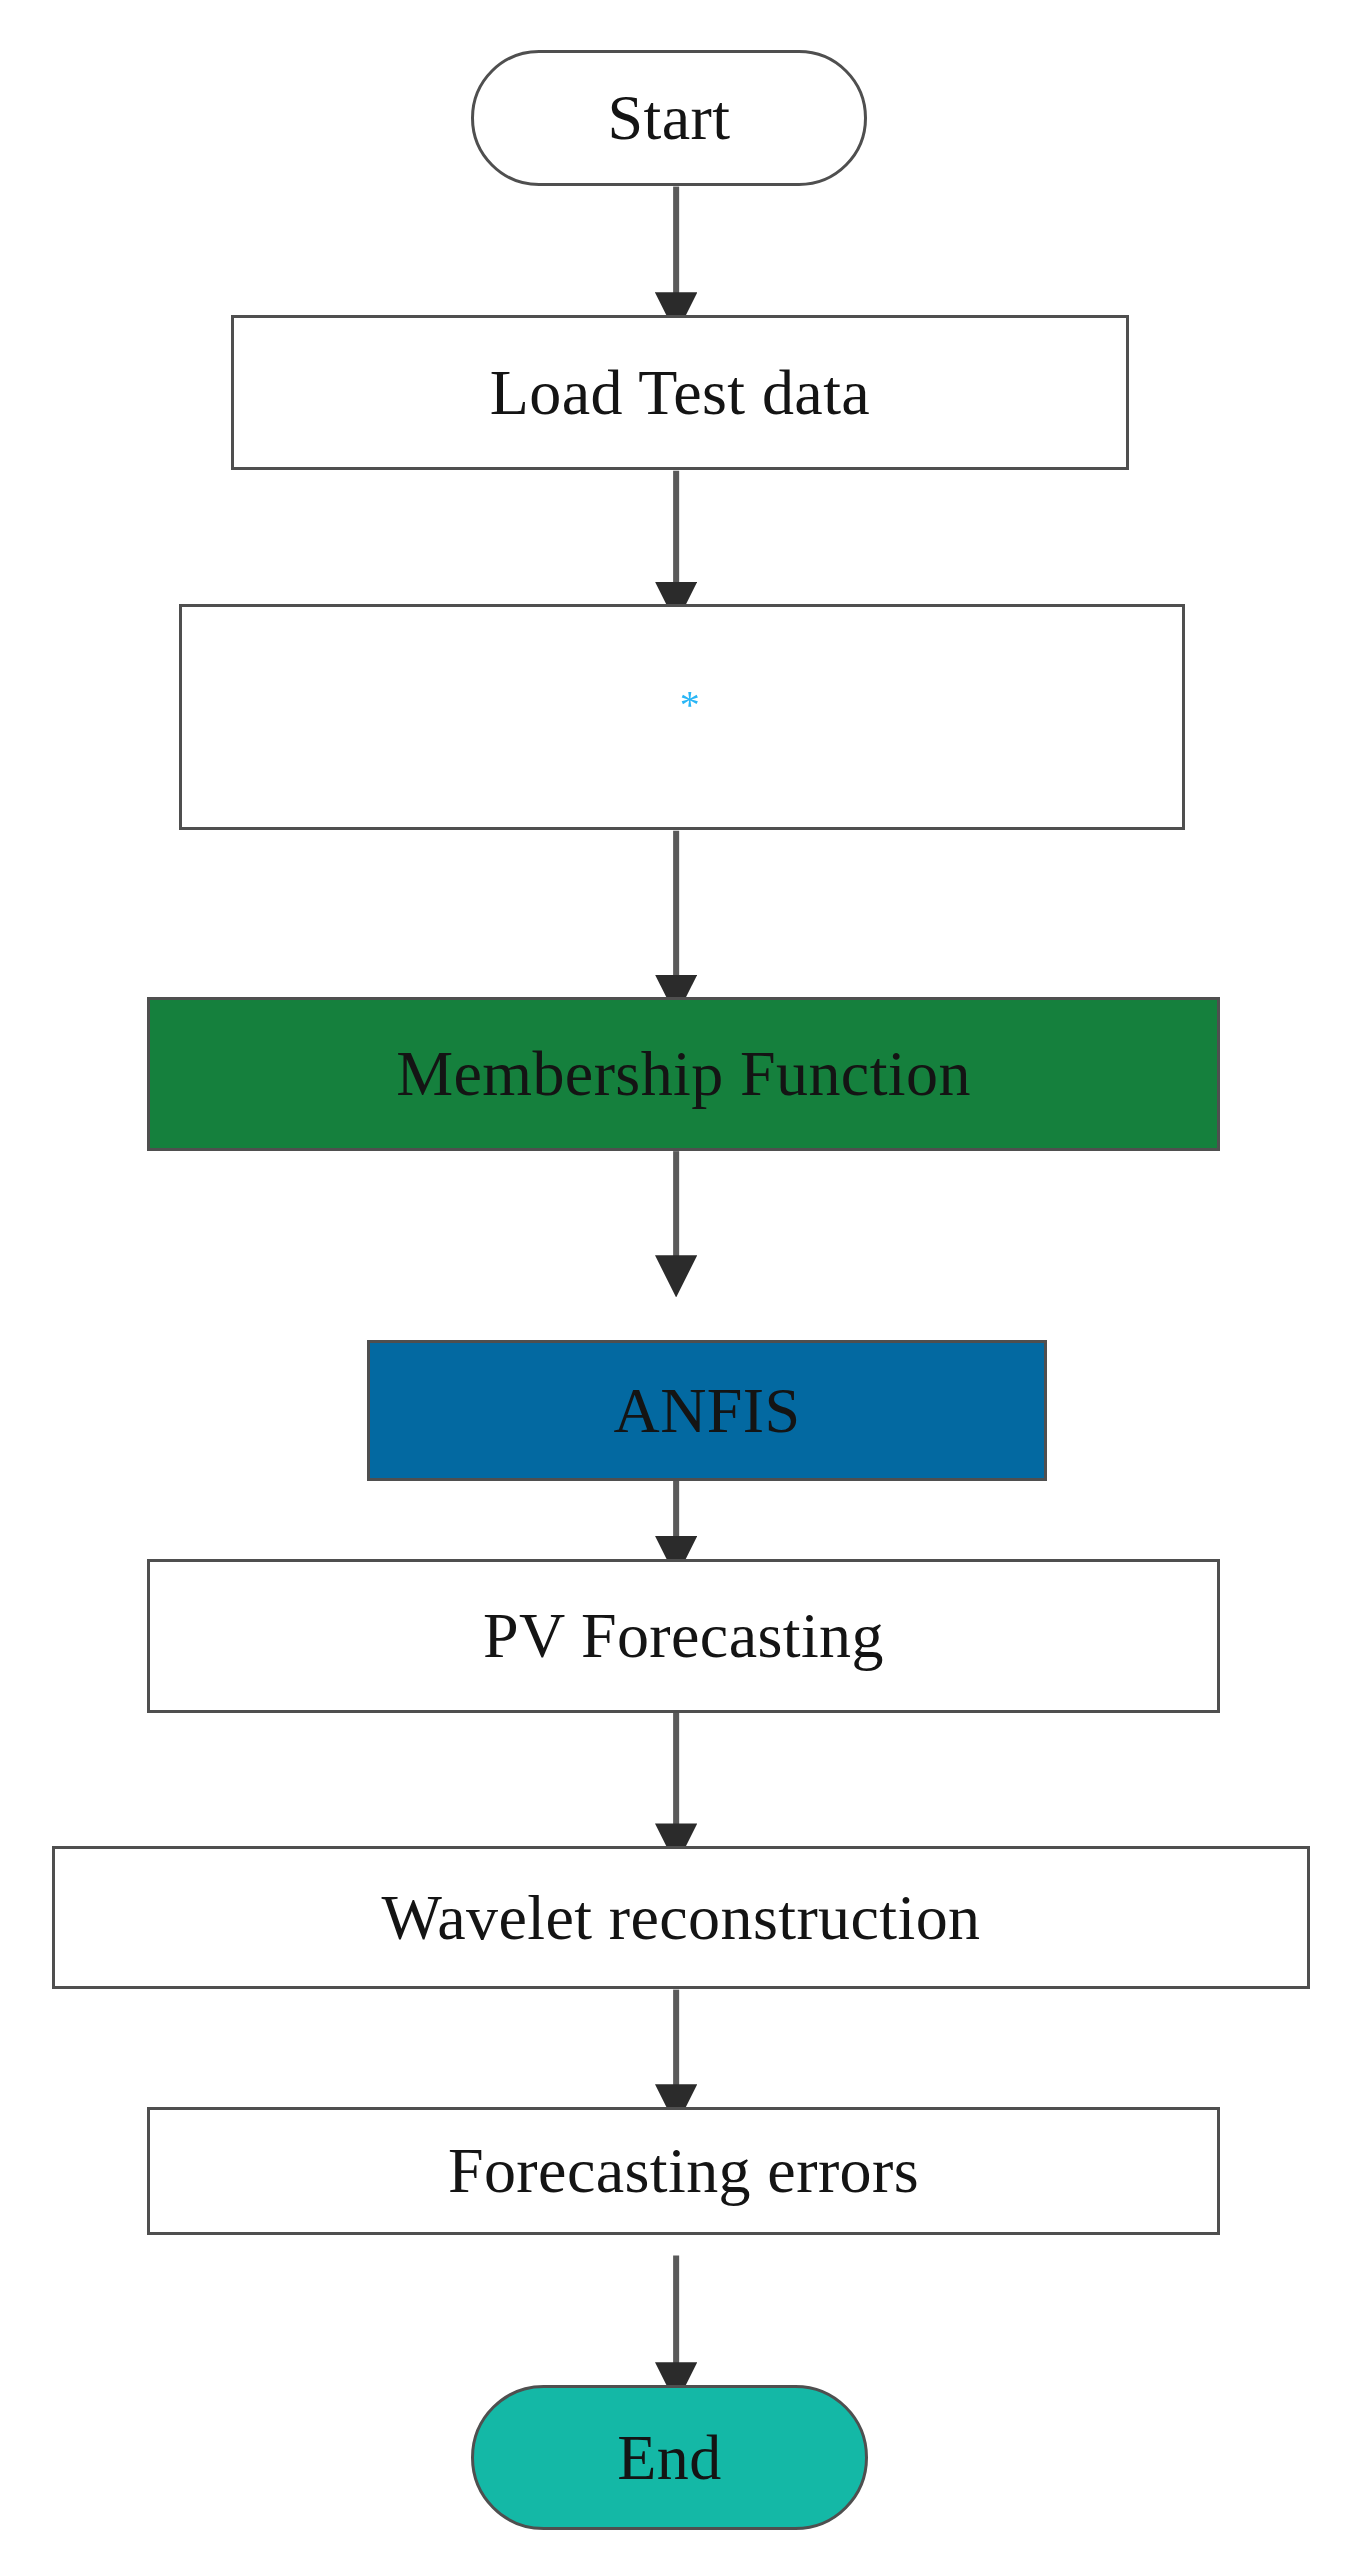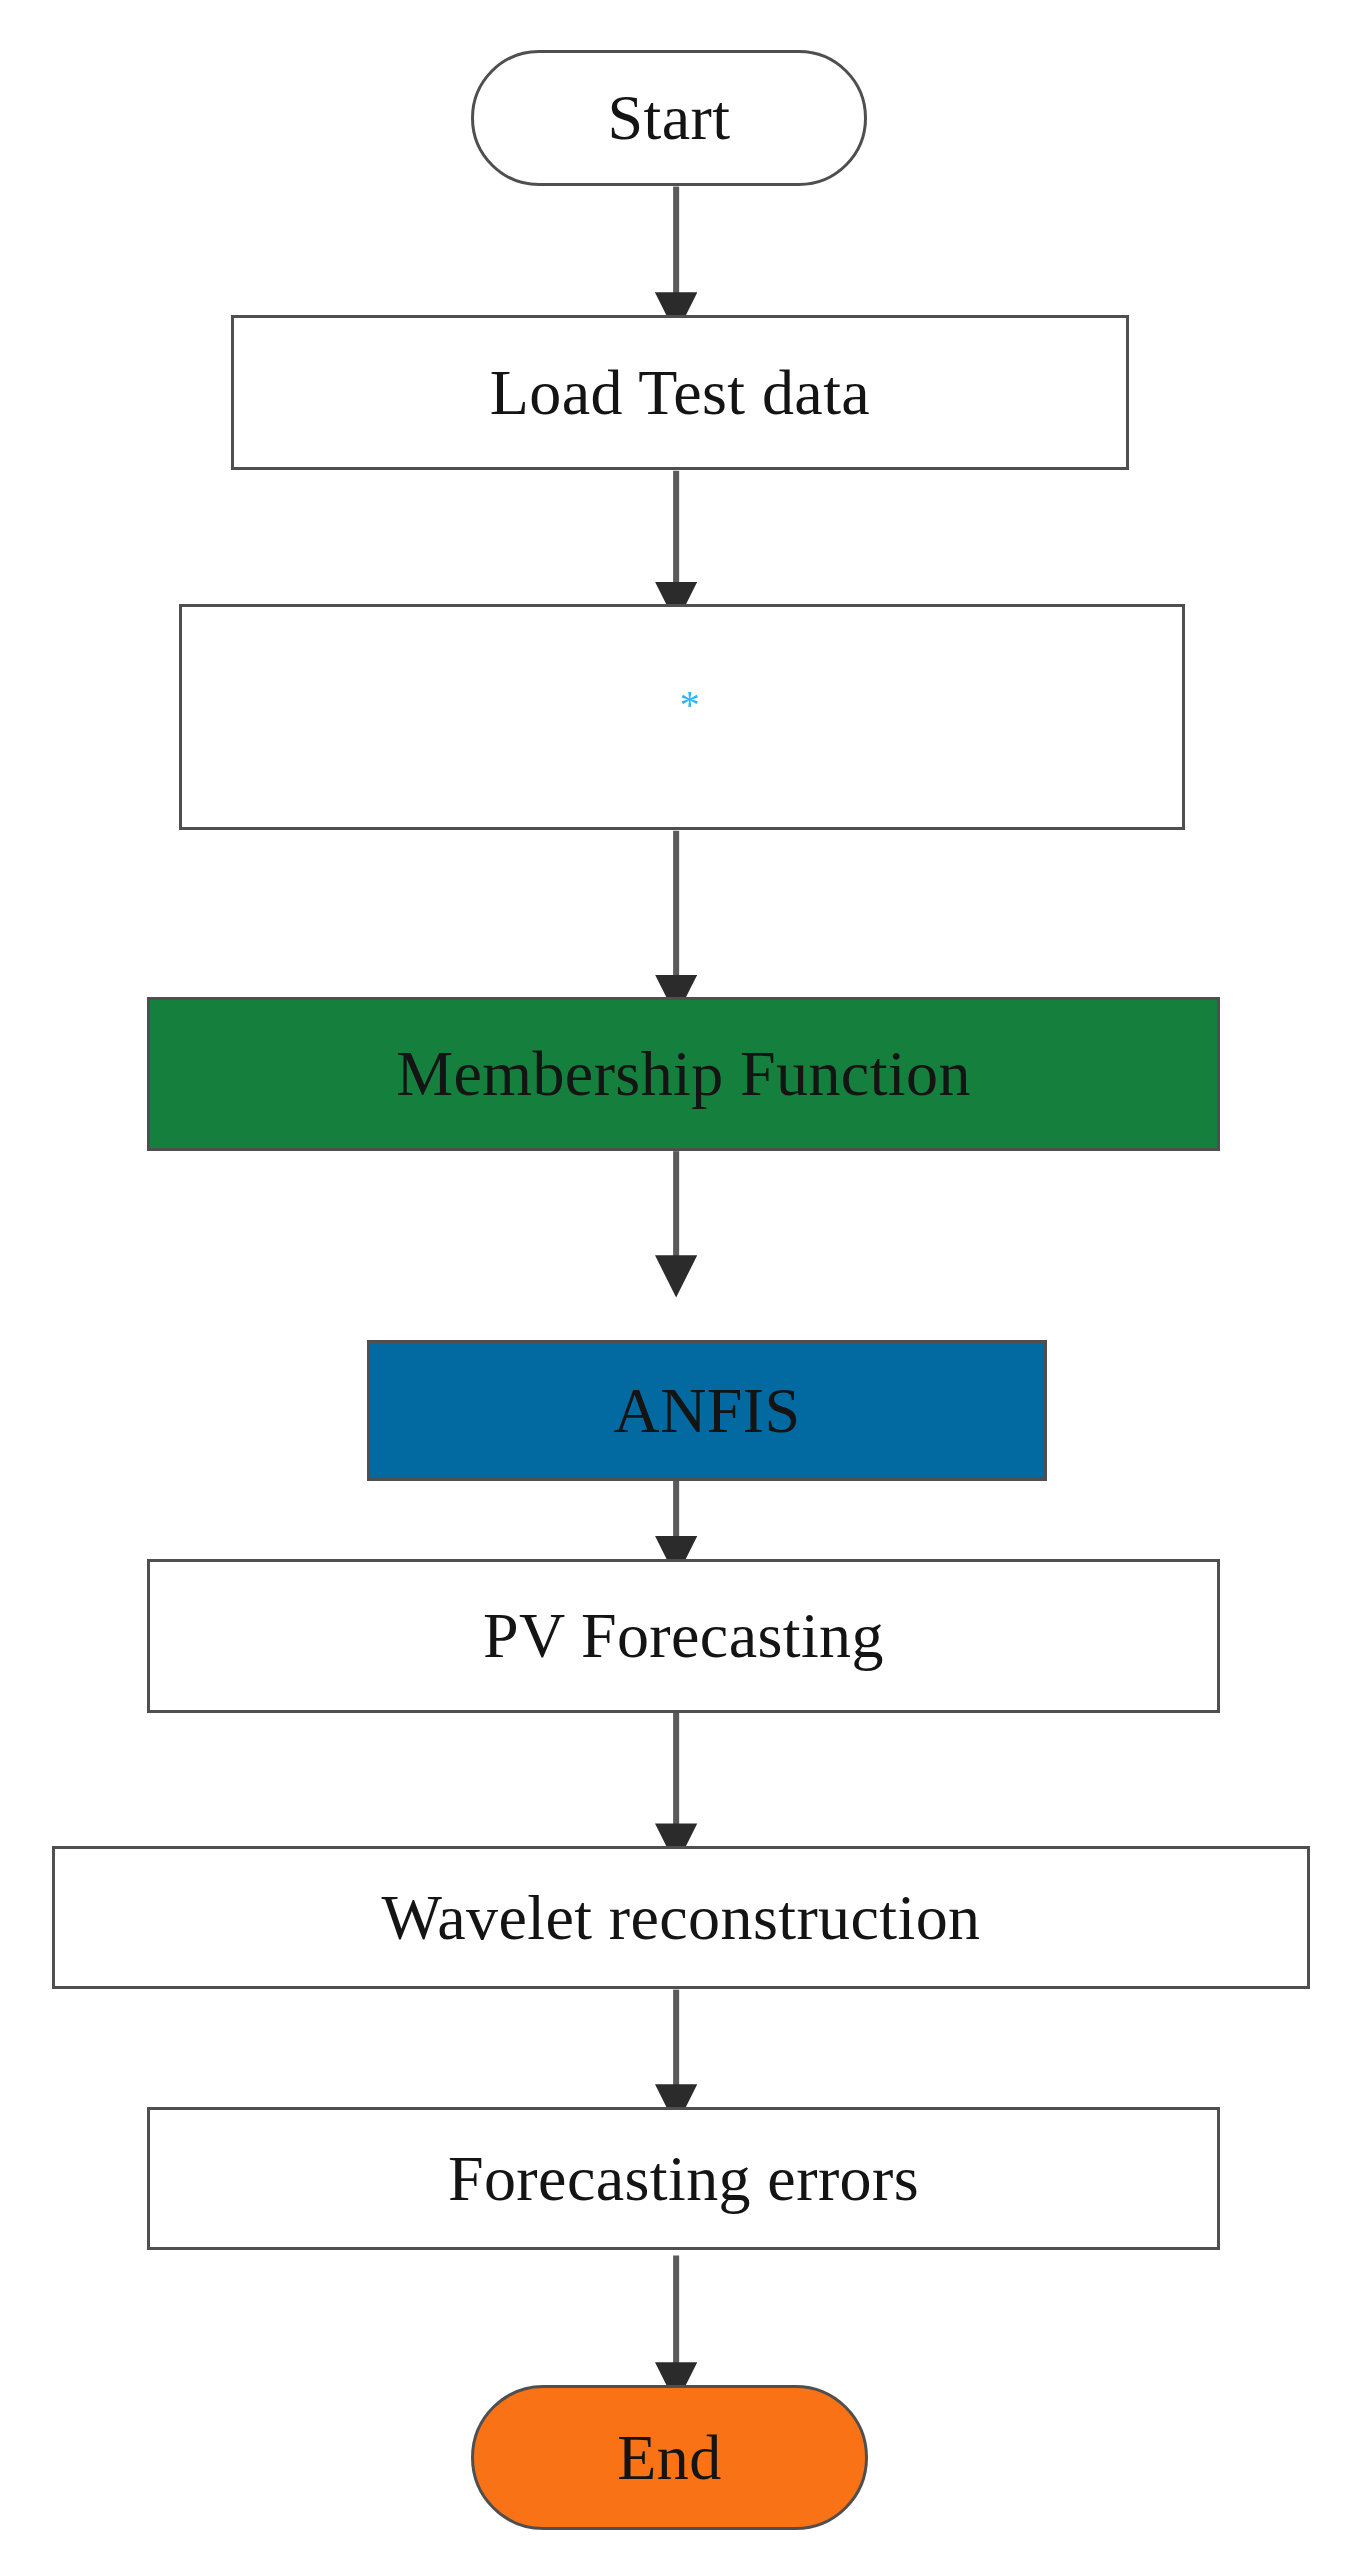--- a/index.html
+++ b/index.html
@@ -101,22 +101,22 @@
   </div>
 
   <div class="node node-process" id="node-pv-forecasting" style="left: 147px; top: 1559px; width: 1073px; height: 154px; border-color: rgb(79, 79, 79); background: rgb(255, 255, 255);">
     <span class="node-label" style="font-size: 64px;">PV Forecasting</span>
   </div>
 
   <div class="node node-process" id="node-wavelet-reconstruction" style="left: 52px; top: 1846px; width: 1258px; height: 143px; border-color: rgb(79, 79, 79); background: rgb(255, 255, 255);">
     <span class="node-label" style="font-size: 64px;">Wavelet reconstruction</span>
   </div>
 
-  <div class="node node-process" id="node-forecasting-errors" style="left: 147px; top: 2107px; width: 1073px; height: 143px; border-color: rgb(79, 79, 79); background: rgb(255, 255, 255);">
+  <div class="node node-process" id="node-forecasting-errors" style="left: 147px; top: 2107px; width: 1073px; height: 128px; border-color: rgb(79, 79, 79); background: rgb(255, 255, 255);">
     <span class="node-label" style="font-size: 64px;">Forecasting errors</span>
   </div>
 
-  <div class="node node-terminal" id="node-end" style="left: 471px; top: 2385px; width: 397px; height: 145px; border-color: rgb(79, 79, 79); background: #f97316;">
+  <div class="node node-terminal" id="node-end" style="left: 471px; top: 2385px; width: 397px; height: 145px; border-color: rgb(79, 79, 79); background: #14b8a6;">
     <span class="node-label" style="font-size: 64px;">End</span>
   </div>
 
 </div>
 
 
 </body></html>

